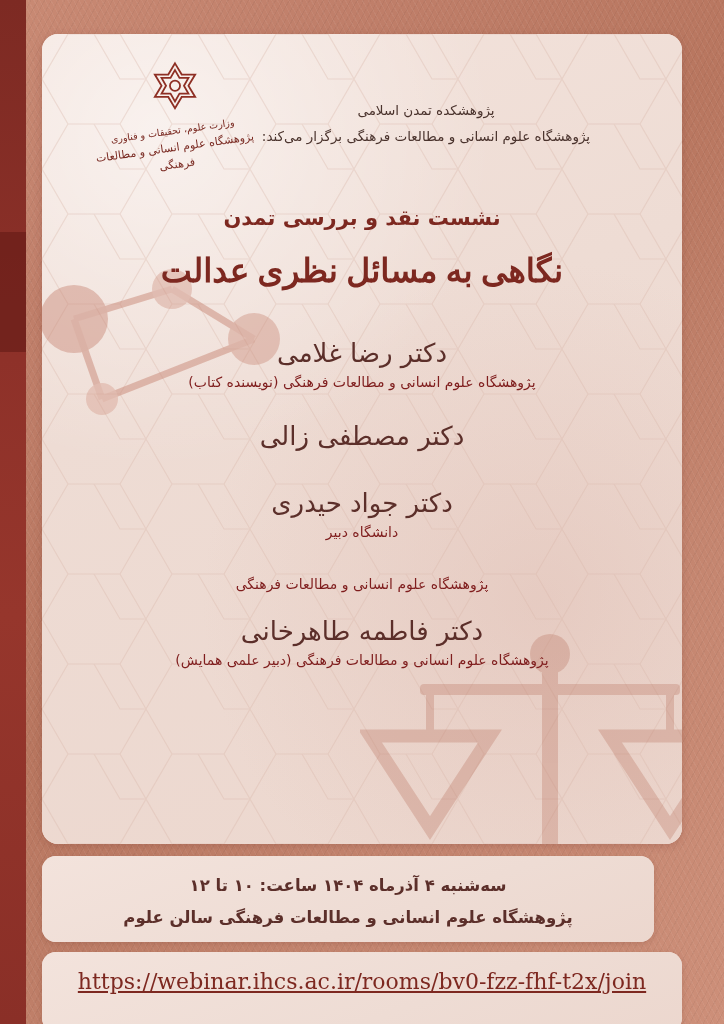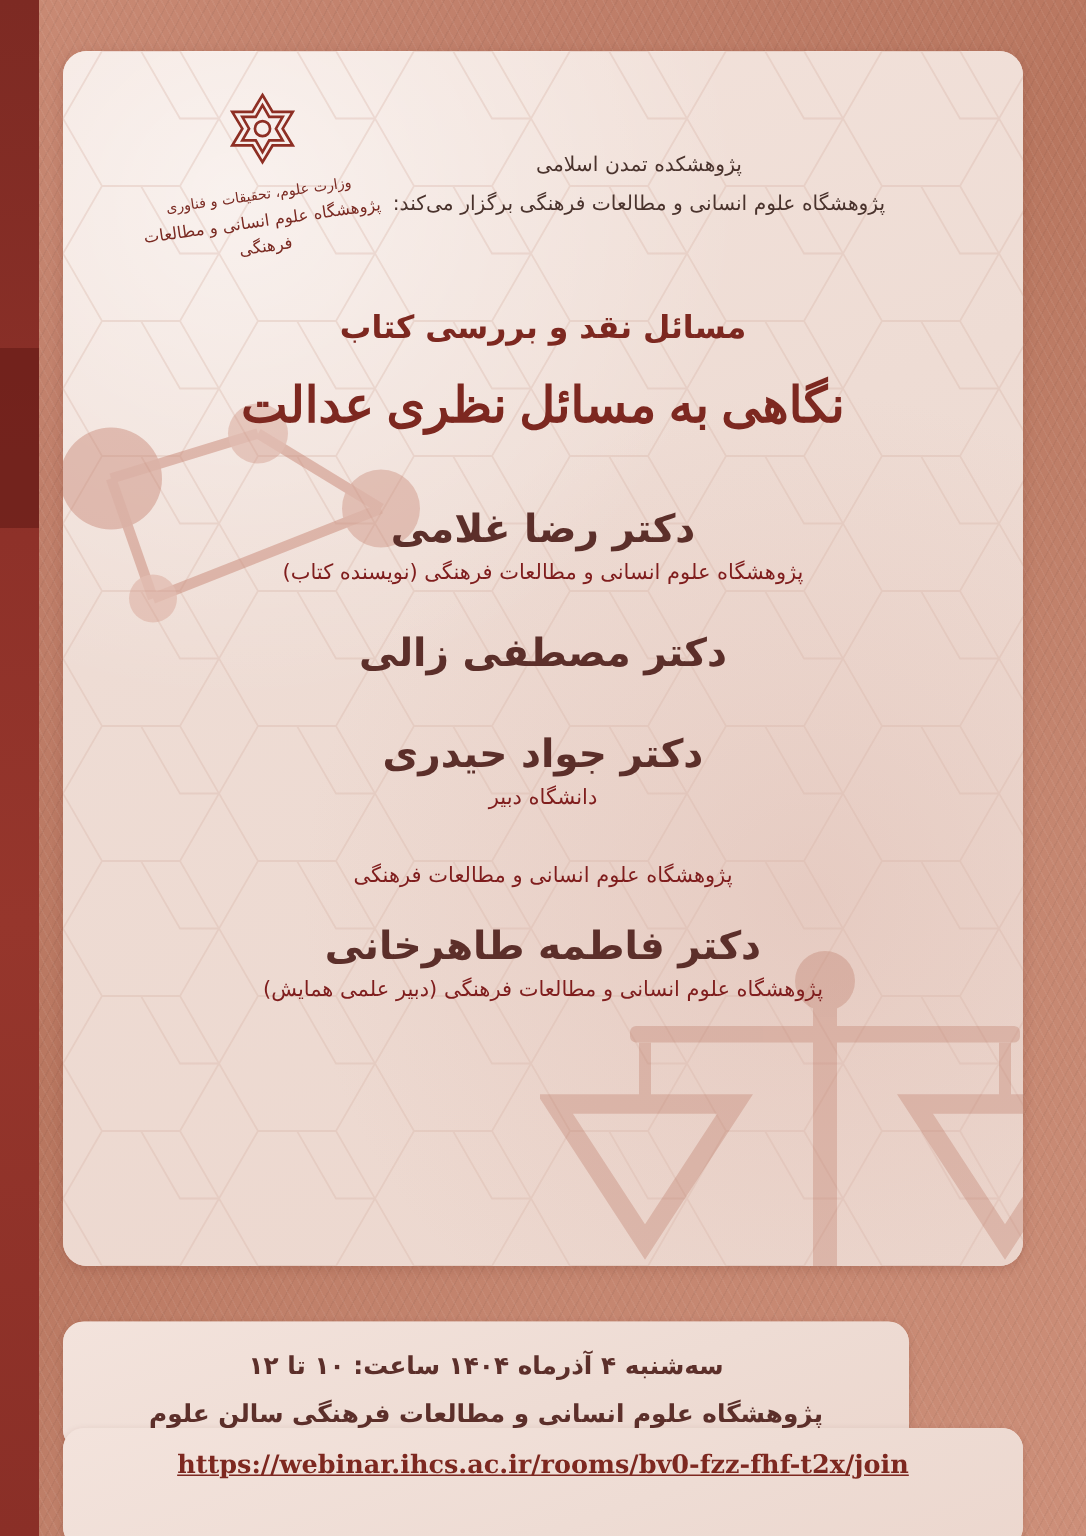--- a/index.html
+++ b/index.html
@@ -181,21 +181,21 @@
     right: 0;
     top: 300px;
     direction: rtl;
     text-align: center;
   }
   .speaker {
     margin-bottom: 16px;
   }
   .speaker .name {
     font-size: 26px;
-    font-weight: bold;
+    font-weight: normal;
     color: #5c2f2a;
     line-height: 1.5;
   }
   .speaker .aff {
     font-size: 14px;
     color: #7f1d1d;
     line-height: 1.7;
     margin-top: -2px;
   }
   .speaker.sp-0 { margin-bottom: 22px; }
@@ -217,22 +217,22 @@
     background: linear-gradient(160deg, #f3e3dc 0%, #eedcd4 60%, #ecd7ce 100%);
   }
   .strip .strip-inner {
     position: relative;
     text-align: center;
     direction: rtl;
   }
 
   .strip-when {
     left: 42px;
-    top: 881px;
-    width: 564px;
+    top: 856px;
+    width: 612px;
     height: 86px;
   }
   .strip-when .strip-inner { padding-top: 14px; }
   .when-line {
     font-size: 16.5px;
     font-weight: bold;
     color: #5c2f2a;
     line-height: 1.95;
   }
 
@@ -243,22 +243,22 @@
     height: 80px;
   }
   .strip-link .strip-inner { padding-top: 12px; }
   .link-label {
     font-size: 15px;
     font-weight: bold;
     color: #5c2f2a;
     line-height: 1.8;
   }
   .link-url {
-    font-size: 17px;
-    font-weight: bold;
+    font-size: 22px;
+    font-weight: normal;
     color: #7d2820;
     direction: ltr;
     font-family: "DejaVu Serif", "Liberation Serif", serif;
     line-height: 1.6;
     word-break: break-all;
   }
 </style>
 </head>
 <body>
 
@@ -322,21 +322,21 @@
           <span class="l1">وزارت علوم، تحقیقات و فناوری</span>
           <span class="l2">پژوهشگاه علوم انسانی و مطالعات فرهنگی</span>
         </div>
       </div>
 
       <div class="org-lines">
         <div class="ln">پژوهشکده تمدن اسلامی</div>
         <div class="ln">پژوهشگاه علوم انسانی و مطالعات فرهنگی برگزار می‌کند:</div>
       </div>
 
-      <div class="kicker">مسائل نقد و بررسی کتاب</div>
+      <div class="kicker">نشست نقد و بررسی تمدن</div>
       <div class="main-title">نگاهی به مسائل نظری عدالت</div>
 
       <div class="speakers">
         <div class="speaker sp-0">
           <div class="name">دکتر رضا غلامی</div>
           <div class="aff">پژوهشگاه علوم انسانی و مطالعات فرهنگی (نویسنده کتاب)</div>
         </div>
         <div class="speaker sp-1">
           <div class="name">دکتر مصطفی زالی</div>
         </div>

